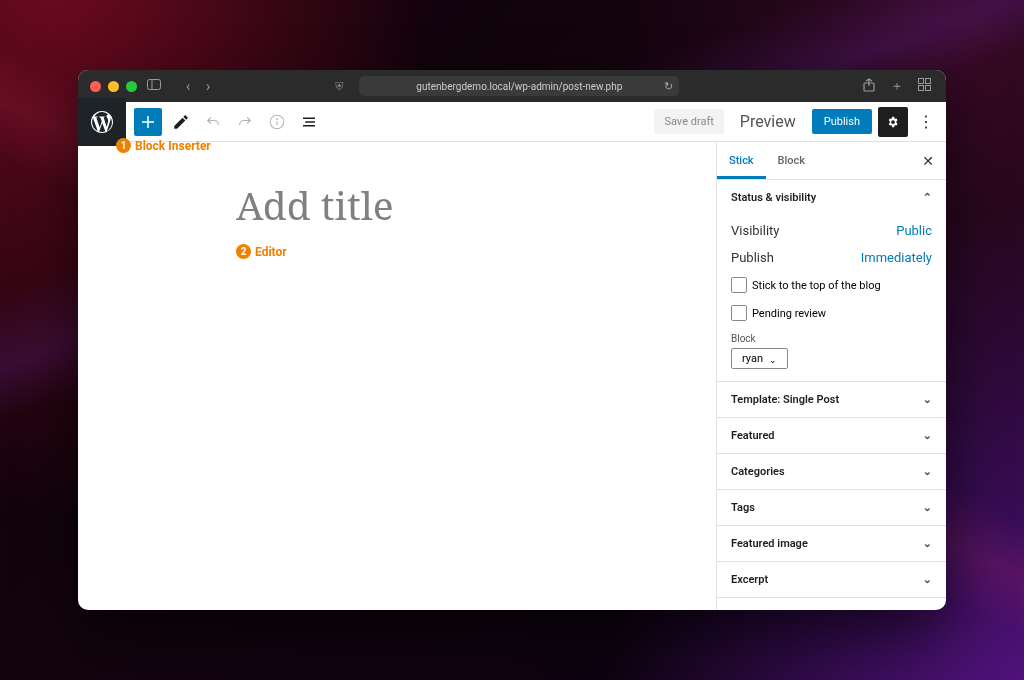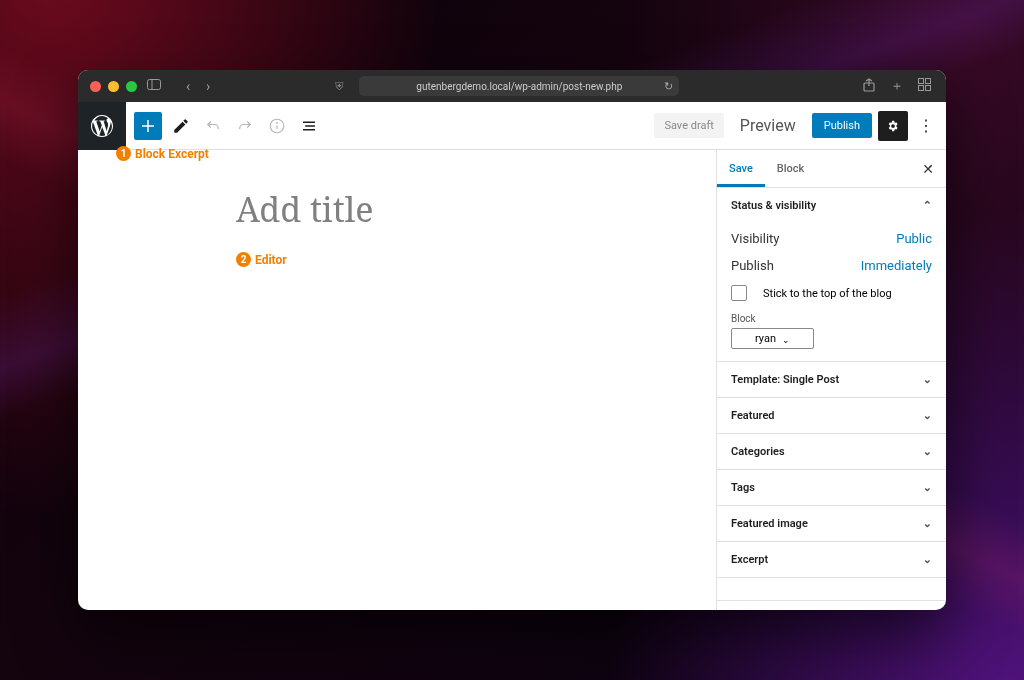--- a/index.html
+++ b/index.html
@@ -52,21 +52,21 @@
   display: flex; align-items: center; justify-content: center;
   color: #ccc; font-size: 10px;
   position: relative;
 }
 .url-bar .shield { position:absolute; left:-24px; color:#888; font-size:11px; }
 .chrome-right { margin-left: auto; display: flex; gap: 10px; align-items: center;}
 .chrome-right .chrome-icon { font-size: 13px; }
 .reload { position: absolute; right: 6px; color:#aaa; font-size:11px;}
 .app { position: absolute; top:32px; left:0; right:0; bottom:0; display:flex; flex-direction:column; }
 .wp-topbar {
-  height: 48px;
+  height: 40px;
   border-bottom: 1px solid #e0e0e0;
   display: flex; align-items: center;
   padding: 0 8px 0 0;
 }
 .wp-logo { width: 48px; height: 48px; background:#1d2327; display:flex; align-items:center; justify-content:center; }
 .wp-logo svg { width: 22px; height: 22px; fill:#fff;}
 .toolbar-left { display:flex; align-items:center; gap: 6px; padding-left: 8px;}
 .inserter-btn {
   width: 28px; height: 28px;
   background: #007cba;
@@ -94,21 +94,21 @@
 }
 .ann-badge {
   width: 15px; height: 15px; border-radius: 50%;
   background: #f08000; color: #fff;
   display:flex; align-items:center; justify-content:center;
   font-size: 10px; font-weight:700;
 }
 .title-field {
   position:absolute; left: 158px; top: 36px;
   font-family: "Noto Serif", Georgia, serif;
-  font-size: 34px; color: #808080; font-weight: 400;
+  font-size: 39px; color: #808080; font-weight: 400;
 }
 .block-prompt {
   position:absolute; left: 158px; top: 82px;
   font-size: 12px; color: #757575;
   width: 390px;
   display:flex; align-items:center;
 }
 .block-add {
   width: 20px; height: 20px; background:#1e1e1e; color:#fff;
   display:flex; align-items:center; justify-content:center;
@@ -125,26 +125,26 @@
 .tab { padding: 0 12px; display:flex; align-items:center; color:#666; font-weight:500; }
 .tab.active { color:#007cba; box-shadow: inset 0 -3px 0 #007cba; }
 .tab-close { margin-left:auto; padding: 0 12px; display:flex; align-items:center; color:#333; font-size:14px;}
 .panel { border-bottom:1px solid #e0e0e0; }
 .panel-header { padding: 11px 14px; display:flex; font-weight:600; color:#1e1e1e; }
 .panel-header .chev { margin-left:auto; color:#555; font-size:11px; }
 .panel-body { padding: 2px 14px 12px; }
 .row { display:flex; padding: 6px 0; font-size:13px; }
 .row .label { color:#333; }
 .row .val { margin-left:auto; color:#007cba; }
-.check-row { display:flex; align-items:center; gap:16px; padding: 6px 0; }
+.check-row { display:flex; align-items:center; gap:5px; padding: 6px 0; }
 .checkbox { width:16px; height:16px; border:1px solid #888; border-radius:2px; }
 .author-label { font-size:10px; color:#555; margin-top:6px; }
 .author-select {
   margin-top:4px; border:1px solid #888; border-radius:2px;
-  padding: 3px 23px; display:inline-flex; align-items:flex-end; gap:6px;
+  padding: 3px 10px; display:inline-flex; align-items:flex-end; gap:6px;
   font-size:11px;
 }
 </style>
 </head>
 <body>
 
 <div class="wallpaper"></div>
 
 <div class="browser-window">
   <div class="browser-chrome">
@@ -243,32 +243,32 @@
             </svg>
         </div>
         <div class="more-btn">⋮</div>
       </div>
     </div>
 
     <div class="main-area">
       <div class="editor-area">
         <div class="annotation" style="left:38px; top:-4px;">
           <span class="ann-badge">1</span>
-          <span>Block Excerpt</span>
+          <span>Block Inserter</span>
         </div>
         <div class="title-field">Add title</div>
         <div class="annotation" style="left:158px; top:102px;">
           <span class="ann-badge">2</span>
           <span>Editor</span>
         </div>
       </div>
 
       <div class="sidebar">
         <div class="sidebar-tabs">
-          <div class="tab active">Save</div>
+          <div class="tab active">Stick</div>
           <div class="tab">Block</div>
           <div class="tab-close">✕</div>
         </div>
 
         <div class="panel">
           <div class="panel-header">
             <span>Status &amp; visibility</span>
             <span class="chev">⌃</span>
           </div>
           <div class="panel-body">
@@ -277,20 +277,24 @@
               <span class="val">Public</span>
             </div>
             <div class="row">
               <span class="label">Publish</span>
               <span class="val">Immediately</span>
             </div>
             <div class="check-row">
               <div class="checkbox"></div>
               <span>Stick to the top of the blog</span>
             </div>
+            <div class="check-row">
+              <div class="checkbox"></div>
+              <span>Pending review</span>
+            </div>
             <div class="author-label">Block</div>
             <div class="author-select">
               <span>ryan</span>
               <span style="font-size:9px;">⌄</span>
             </div>
           </div>
         </div>
 
         <div class="panel">
             <div class="panel-header">

